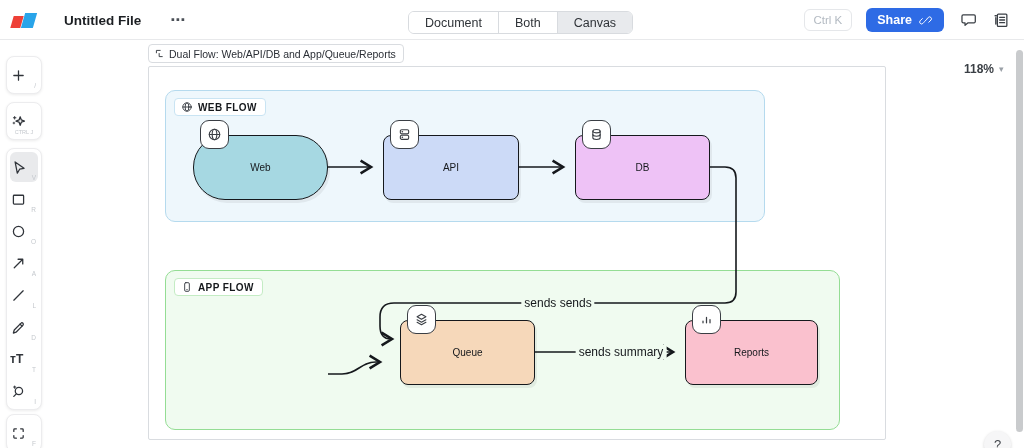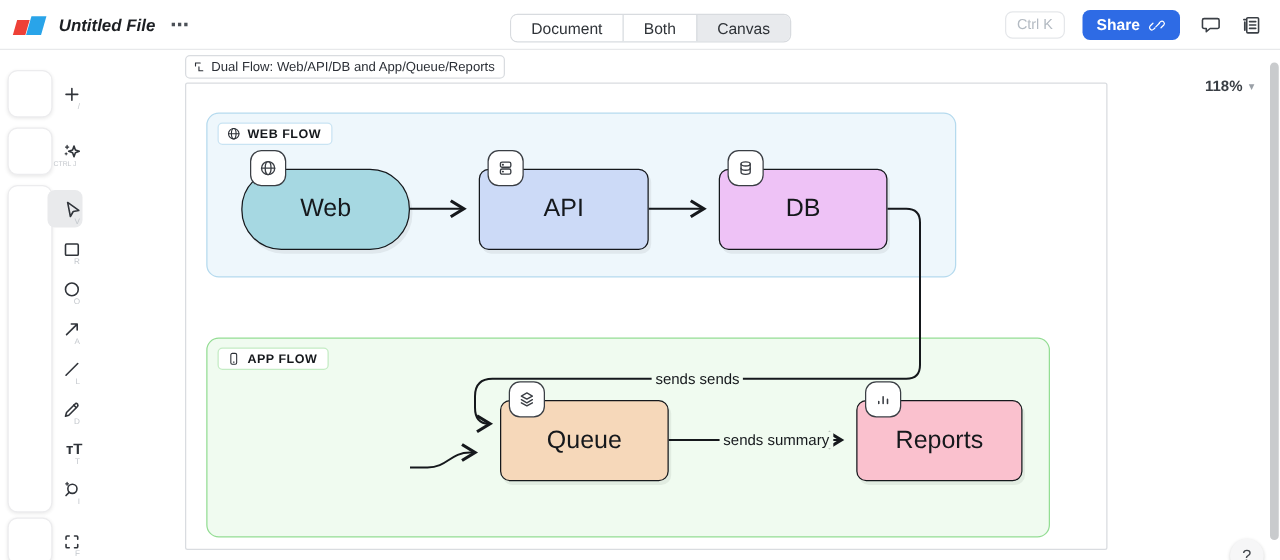--- a/index.html
+++ b/index.html
@@ -2,21 +2,21 @@
 <html><head>
 <meta charset="utf-8">
 <style>
   * { margin:0; padding:0; box-sizing:border-box; }
   html,body { width:1024px; height:448px; overflow:hidden; background:#fff;
     font-family:"Liberation Sans","DejaVu Sans",sans-serif; color:#15181c; }
 
   
   .header { position:absolute; left:0; top:0; width:1024px; height:40px; background:#fff;
     border-bottom:1px solid #e8e9eb; z-index:50; }
-  .header-left { position:absolute; left:12px; top:0; height:40px; display:flex; align-items:center; gap:8px;font-style:italic; }
+  .header-left { position:absolute; left:12px; top:0; height:40px; display:flex; align-items:center; gap:25px; }
   .logo { display:flex; align-items:flex-end; gap:1px; margin-right:4px; }
   .logo .red  { width:10px; height:12px; background:#ee4037; transform:skewX(-16deg); }
   .logo .blue { width:12px; height:15px; background:#29a4e9; transform:skewX(-16deg); }
   .file-title { font-size:13.5px; font-weight:700; color:#1c1f23; }
   .ellipsis { font-size:15px; font-weight:700; color:#4b5057; letter-spacing:1px; cursor:pointer; margin-left:4px; }
 
   .seg-control { position:absolute; left:408px; top:11px; height:23px; display:flex;
     border:1px solid #d8dbdf; border-radius:6px; overflow:hidden; background:#fff; }
   .seg { padding:0 16px; font-size:12.5px; color:#2f3338; display:flex; align-items:center; cursor:pointer; background:#fff; border:none; }
   .seg + .seg { border-left:1px solid #d8dbdf; }
@@ -27,21 +27,21 @@
     font-size:11.5px; padding:4px 9px; cursor:pointer; font-family:inherit; }
   .share-btn { display:flex; align-items:center; gap:7px; background:#2e6be5; color:#fff; border:none;
     border-radius:6px; font-size:12.5px; font-weight:700; padding:5px 11px; cursor:pointer; font-family:inherit; }
   .hicon { width:19px; height:19px; display:flex; align-items:center; justify-content:center; cursor:pointer; color:#3a3f45; }
   .hicon svg { width:18px; height:18px; stroke:#3a3f45; fill:none; stroke-width:1.4; stroke-linecap:round; stroke-linejoin:round; }
 
   
   .tool-box { position:absolute; left:6px; width:36px; background:#fff; border:1px solid #ececee;
     border-radius:8px; box-shadow:0 1px 3px rgba(0,0,0,.08); padding:3px; display:flex; flex-direction:column; gap:2px; z-index:40; }
   .tool-btn { position:relative; width:28px; height:30px; border:none; background:transparent; border-radius:6px;
-    display:flex; align-items:center; justify-content:flex-end; cursor:pointer;margin-left:28px; }
+    display:flex; align-items:center; justify-content:flex-start; cursor:pointer; }
   .tool-btn.active { background:#e9eaec; }
   .tool-btn svg { width:17px; height:17px; stroke:#30343a; fill:none; stroke-width:1.5; stroke-linecap:round; stroke-linejoin:round; }
   .tool-key { position:absolute; right:2px; bottom:1px; font-size:6.5px; color:#c4c8cd; }
   .tool-key.center { right:auto; left:50%; transform:translateX(-50%); white-space:nowrap; font-size:5.5px; }
   .text-glyph { font-size:12px; font-weight:700; color:#30343a; line-height:1; }
 
   
   .canvas { position:absolute; left:0; top:40px; width:980px; height:408px; background:#fff; }
   .frame { position:absolute; left:148px; top:26px; width:738px; height:374px; background:#fff;
     border:1px solid #d9dce0; border-radius:2px; z-index:1; }
@@ -56,21 +56,21 @@
   .flow-chip { position:absolute; left:8px; top:7px; display:flex; align-items:center; gap:5px; background:#fff;
     border-radius:4px; padding:2px 8px 2px 6px; font-size:10px; font-weight:700; letter-spacing:.4px; color:#15181c; cursor:pointer; }
   .flow-web .flow-chip { border:1px solid #c9e4f3; }
   .flow-app .flow-chip { border:1px solid #c4ecc4; }
   .flow-chip svg { width:12px; height:12px; stroke:#2b2f36; fill:none; stroke-width:1.3; stroke-linecap:round; stroke-linejoin:round; }
 
   .edges { position:absolute; left:0; top:0; width:1024px; height:408px; z-index:3; pointer-events:none; }
   .edges path { stroke:#15181c; stroke-width:1.6; fill:none; }
 
   .node { position:absolute; height:65px; border:1.6px solid #15181c; display:flex; align-items:center;
-    justify-content:center; font-size:20px; color:#15181c; z-index:4; box-shadow:2px 3px 0 rgba(0,0,0,.06); cursor:pointer; }
+    justify-content:center; font-size:10px; color:#15181c; z-index:4; box-shadow:2px 3px 0 rgba(0,0,0,.06); cursor:pointer; }
   .stadium { border-radius:32px; }
   .rectn { border-radius:8px; }
   .node-web     { left:193px; top:95px;  width:135px; background:#a6d8e2; }
   .node-api     { left:383px; top:95px;  width:136px; background:#ccdaf7; }
   .node-db      { left:575px; top:95px;  width:135px; background:#eec2f6; }
   .node-app     { left:193px; top:301px; width:135px; background:#7ce381; }
   .node-queue   { left:400px; top:280px; width:135px; background:#f6d8ba; }
   .node-reports { left:685px; top:280px; width:133px; background:#fac1ce; }
   .badge { position:absolute; left:6px; top:-16px; width:29px; height:29px; background:#fff;
     border:1.5px solid #3a3e44; border-radius:9px; display:flex; align-items:center; justify-content:center; }

